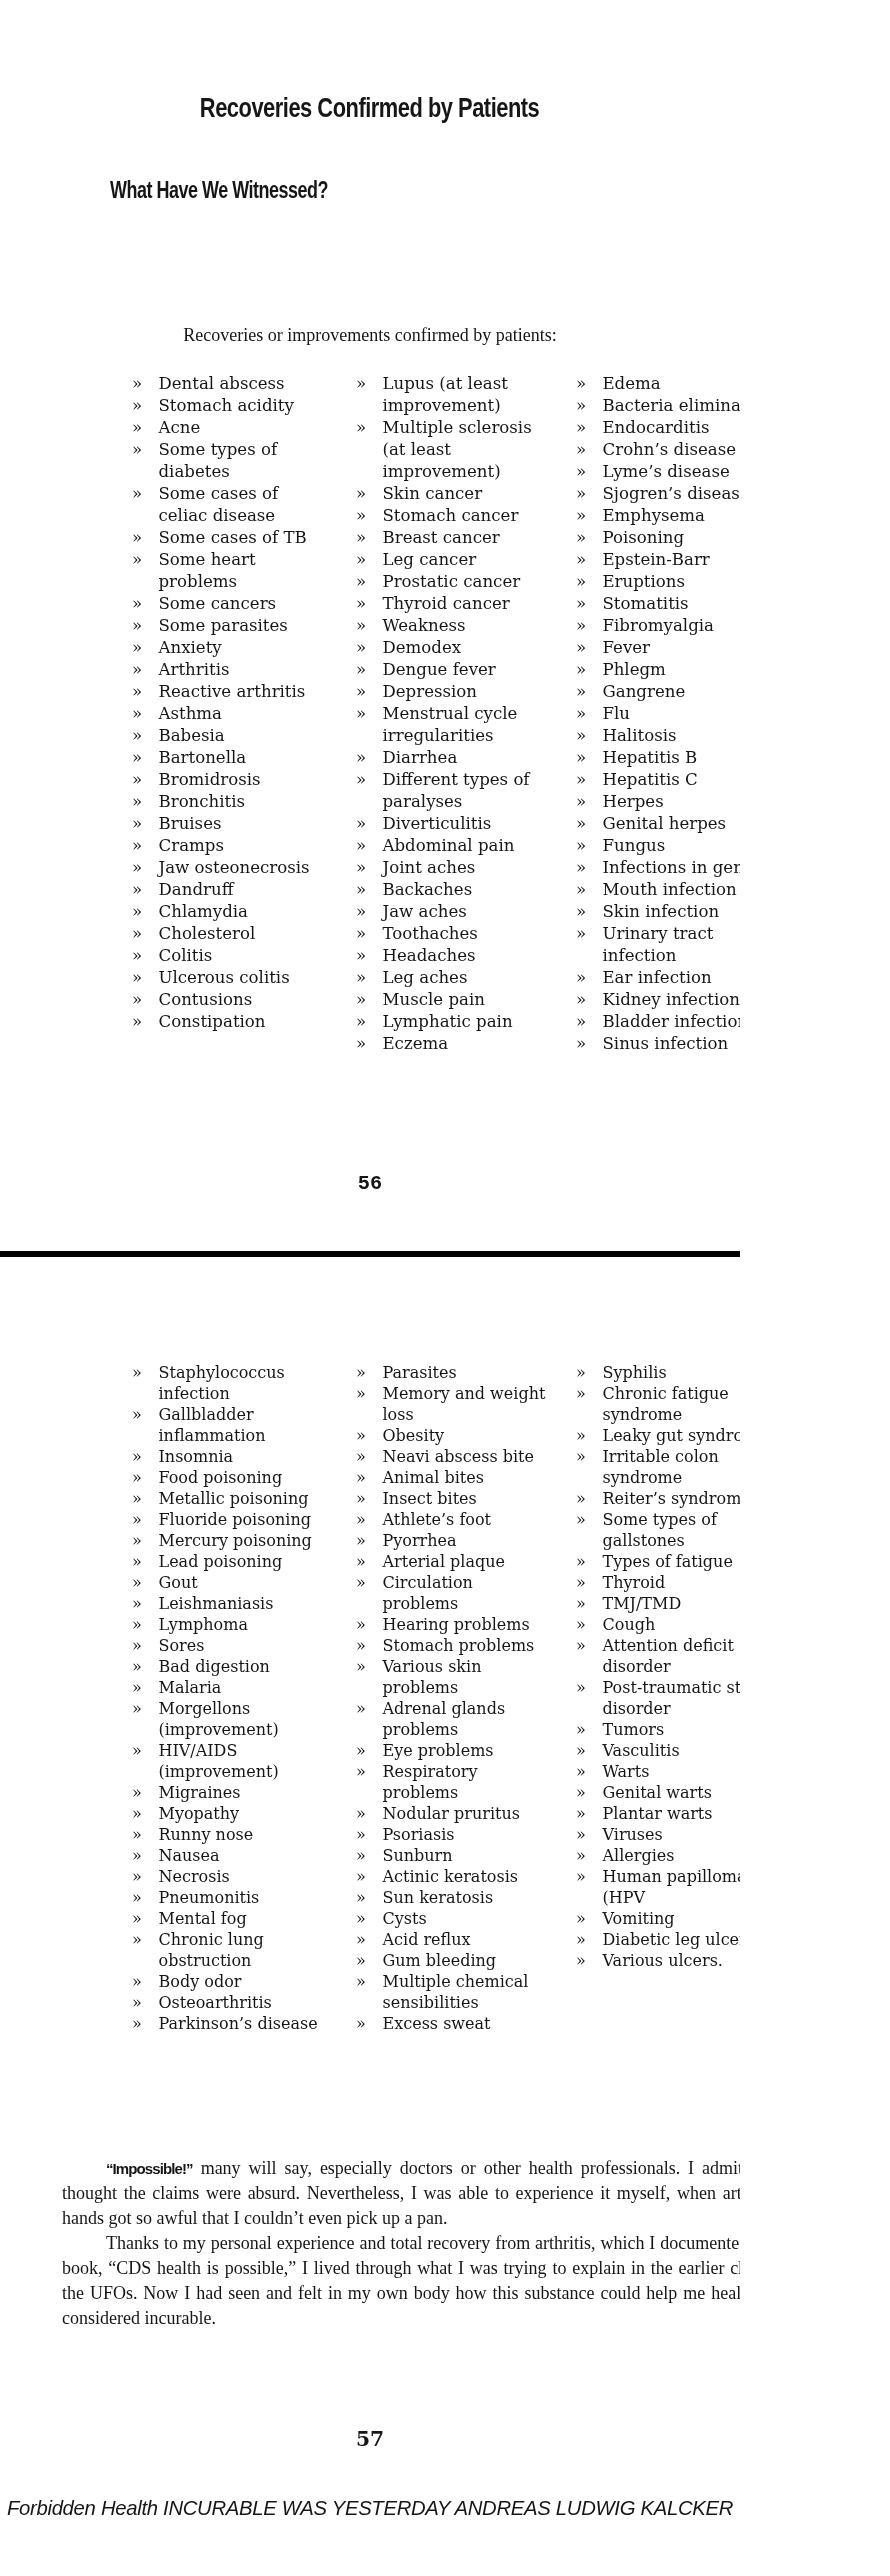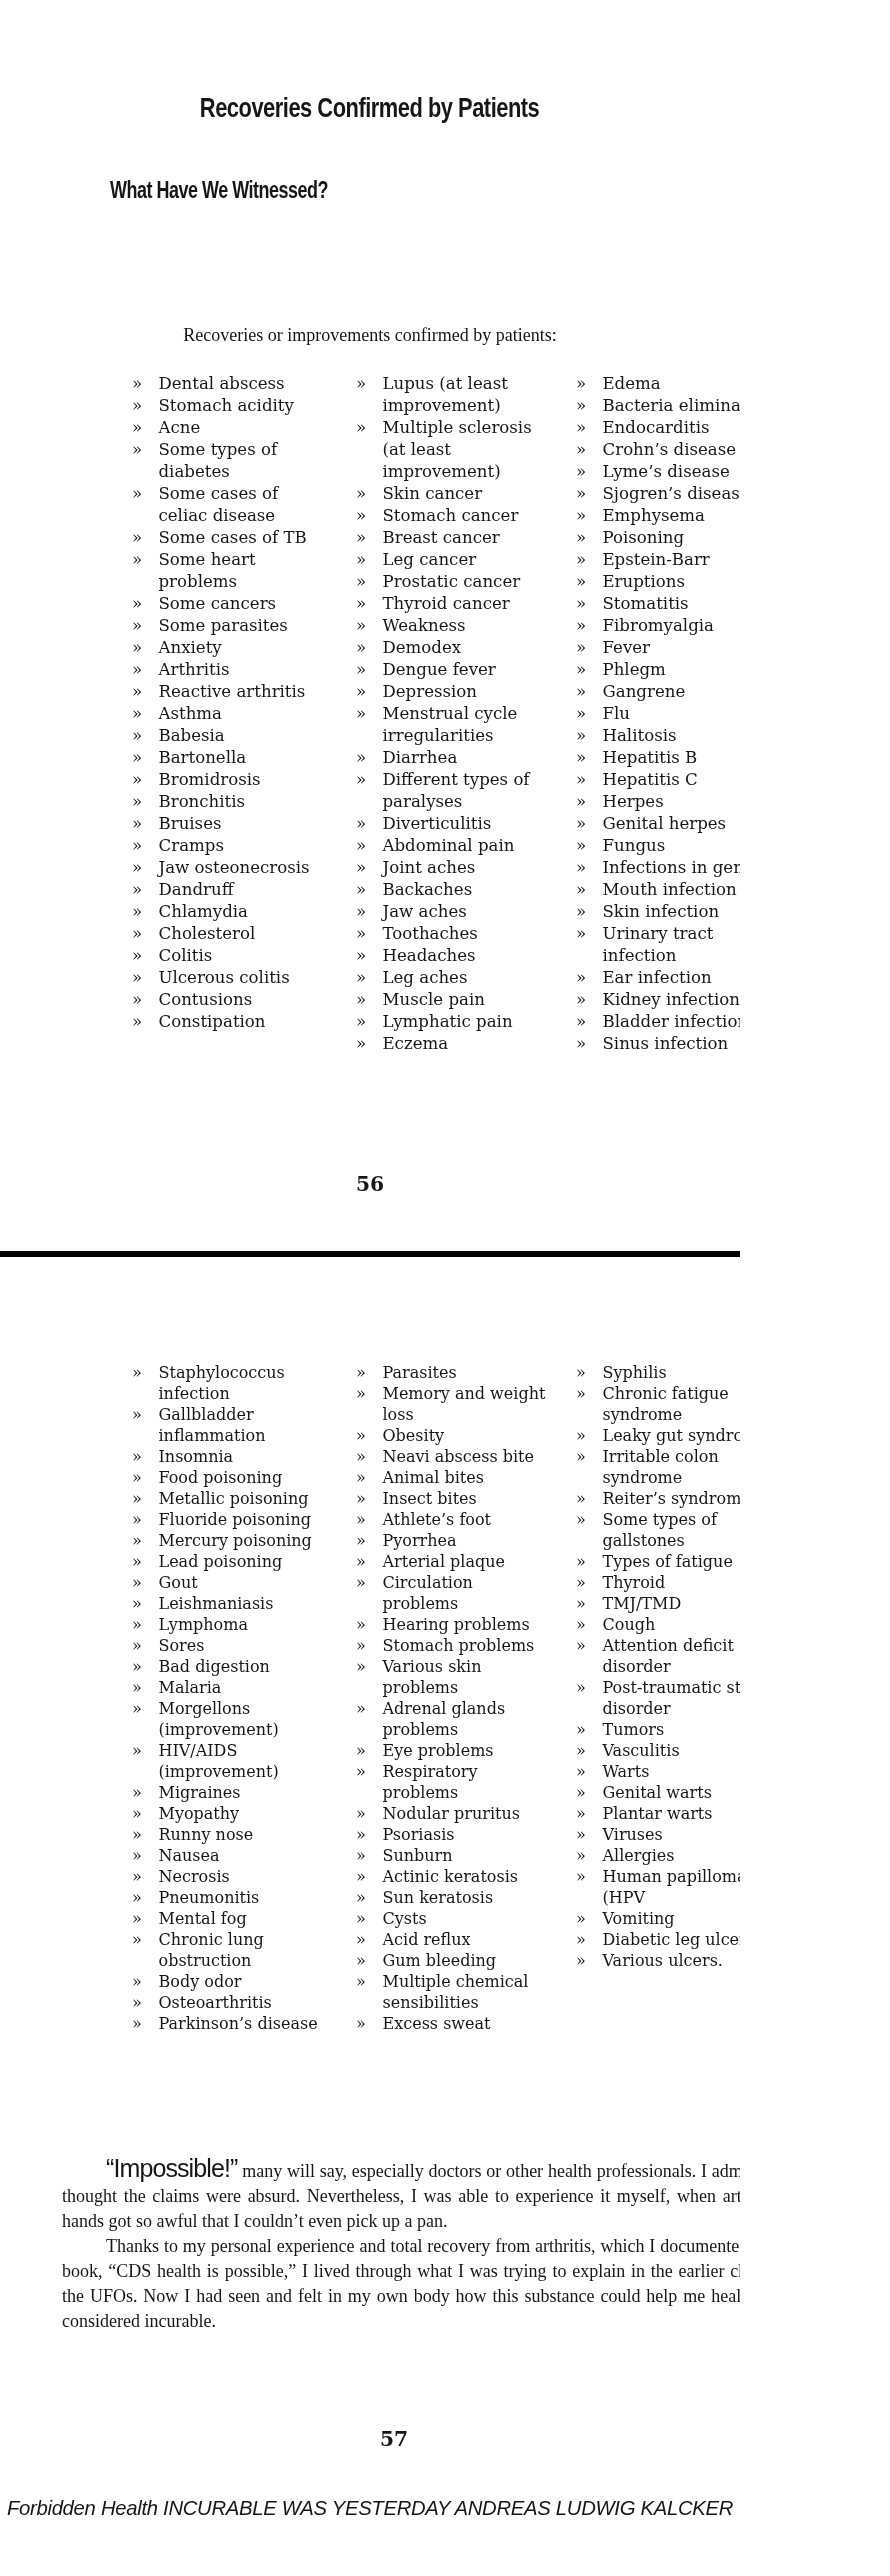--- a/index.html
+++ b/index.html
@@ -47,34 +47,34 @@
   #p56c1{top:373px;left:132px;width:196px;}
   #p56c2{top:373px;left:356px;width:200px;}
   #p56c3{top:373px;left:576px;width:211px;}
   #p57c1{top:1362px;left:132px;width:196px;}
   #p57c2{top:1362px;left:356px;width:196px;}
   #p57c3{top:1362px;left:576px;width:220px;}
   .pagenum{
     position:absolute;left:0;width:100%;text-align:center;
     font-family:"DejaVu Serif",serif;font-weight:bold;font-size:20.3px;
   }
-  #pn56{top:1172px;}
-  #pn57{top:2427px;padding-left:24px;}
+  #pn56{top:1172px;font-family:Liberation Mono, monospace;}
+  #pn57{top:2427px;}
   .separator{
     position:absolute;top:1251px;left:0;width:890px;height:5.5px;
     background:#000000;
   }
   .closing{
     position:absolute;top:2156px;left:62px;width:767px;
     font-size:18px;line-height:25px;text-align:justify;
   }
   .closing p{margin:0;text-indent:44px;}
   .lead-bold{
     font-family:"Liberation Sans",sans-serif;
-    font-weight:normal;font-size:25px;letter-spacing:-0.9px;
+    font-weight:bold;font-size:15px;letter-spacing:-0.9px;
   }
   .footer{
     position:absolute;top:2497px;left:0;width:100%;
     text-align:center;
     font-family:"Liberation Sans",sans-serif;
     font-style:italic;font-size:20.3px;
     letter-spacing:-0.3px;
   }
 </style>
 </head>

